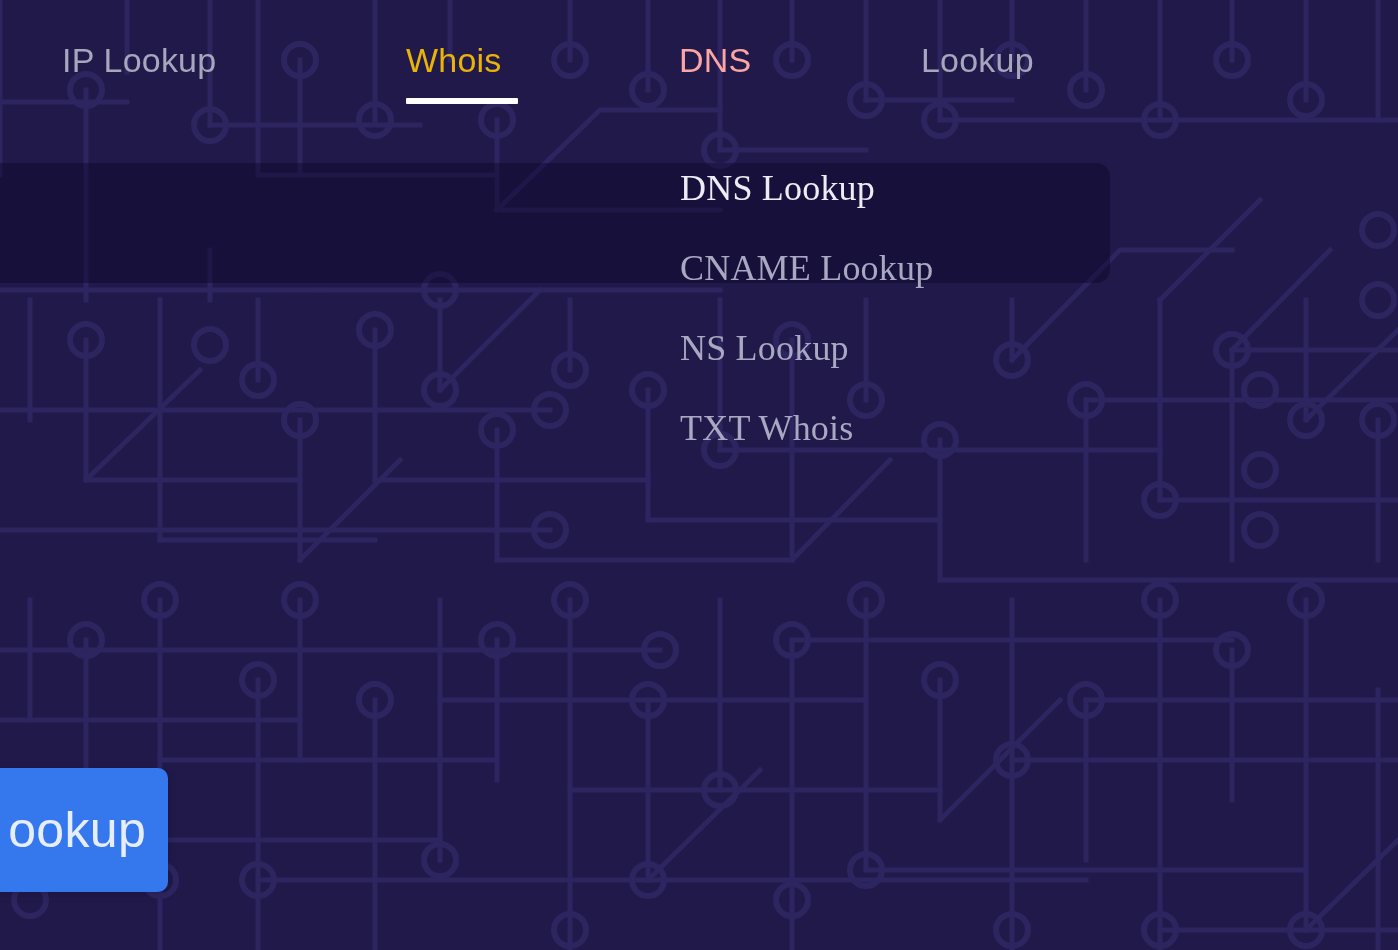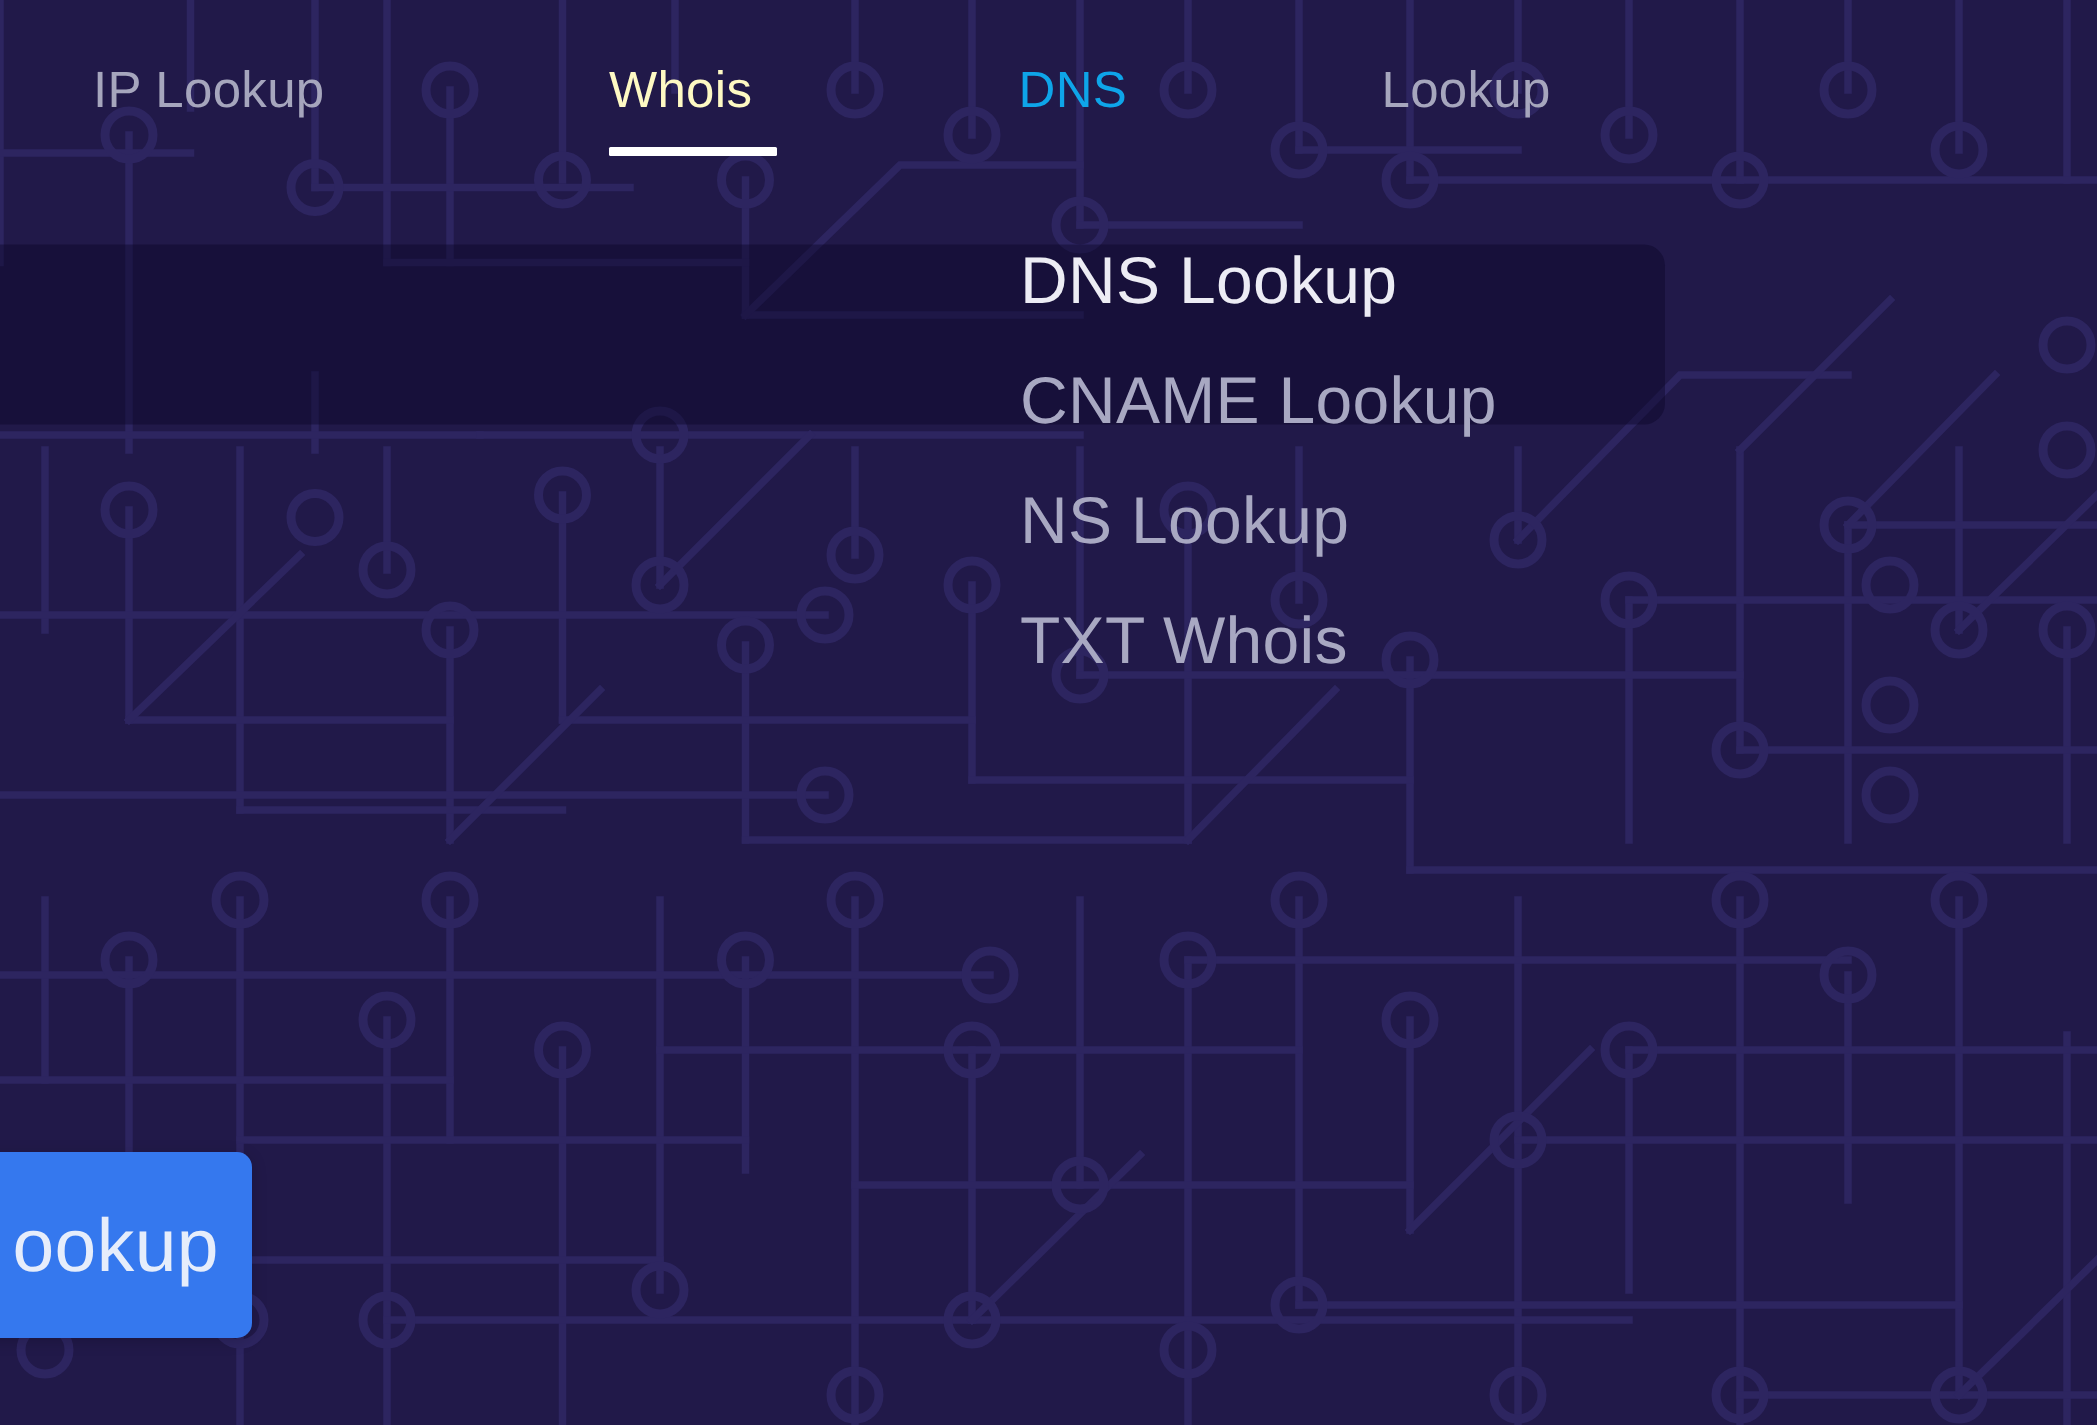--- a/index.html
+++ b/index.html
@@ -36,22 +36,22 @@
     position:absolute;
     top:38px;
     font-size:34px;
     line-height:44px;
     letter-spacing:0.2px;
     white-space:nowrap;
     color:#a6a6bd;
     cursor:pointer;
     user-select:none;
   }
-  .nav-item.dim   { color:#0ea5e9;text-align:center; }
-  .nav-item.active{ color:#fef9c3; }
+  .nav-item.dim   { color:#fca5a5;text-align:center; }
+  .nav-item.active{ color:#eab308; }
   .nav-underline {
     position:absolute;
     height:6px;
     background:#ffffff;
     border-radius:1px;
   }
 
   
   #dropdown-panel {
     position:absolute;
@@ -65,27 +65,28 @@
   #dropdown-menu {
     position:absolute;
     left:680px; top:148px;
     width:430px;
     z-index:6;
   }
   .menu-item {
     height:80px;
     display:flex;
     align-items:center;
-    font-size:44px;
+    font-size:36px;
     line-height:44px;
     color:#a8a8c2;
     white-space:nowrap;
     cursor:pointer;
     user-select:none;
     letter-spacing:0.2px;
+    font-family:Liberation Serif, serif;
   }
   .menu-item.highlight { color:#ececf4; }
 
   
   #lookup-button {
     position:absolute;
     left:-90px; top:768px;
     width:258px; height:124px;
     background:#3578ee;
     border-radius:10px;

